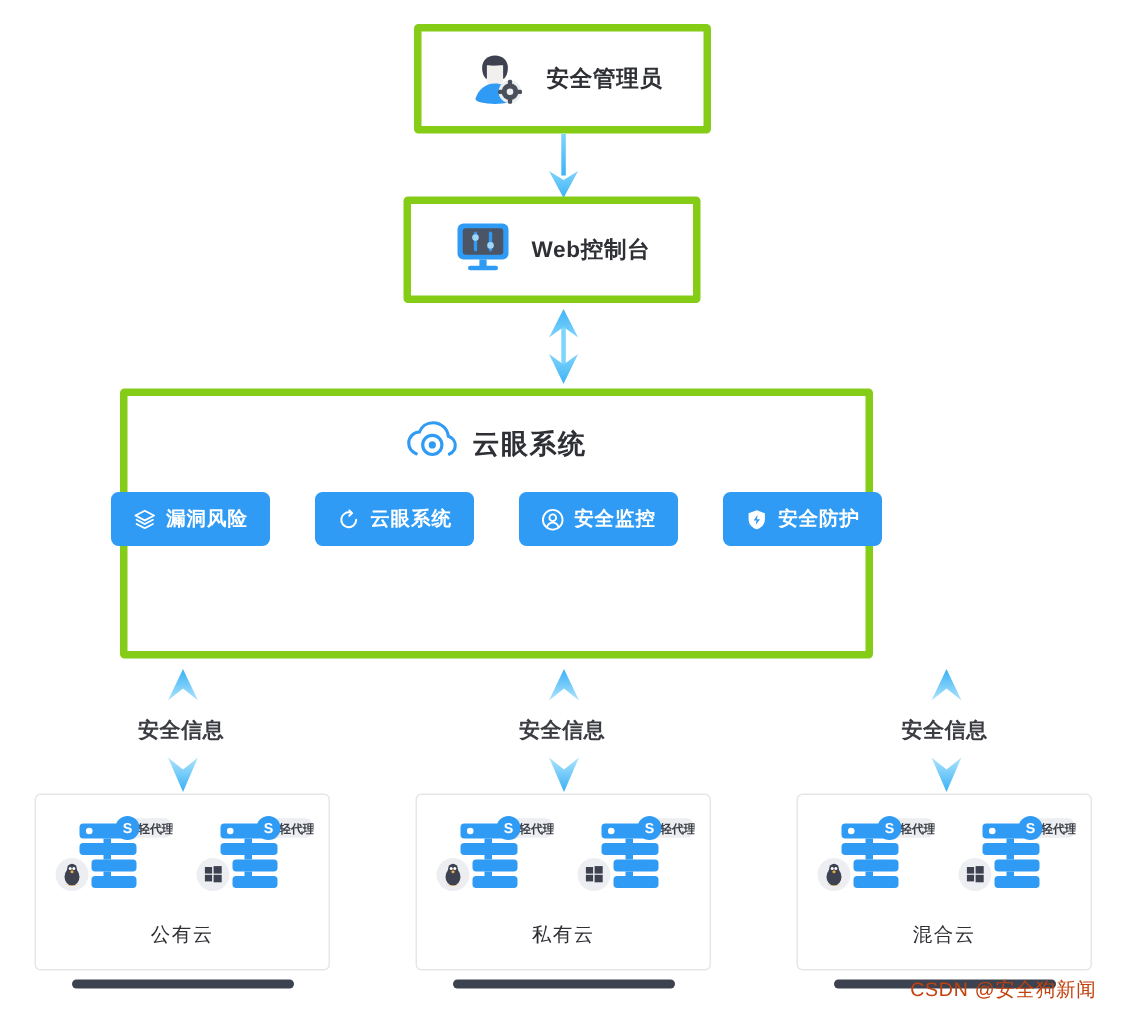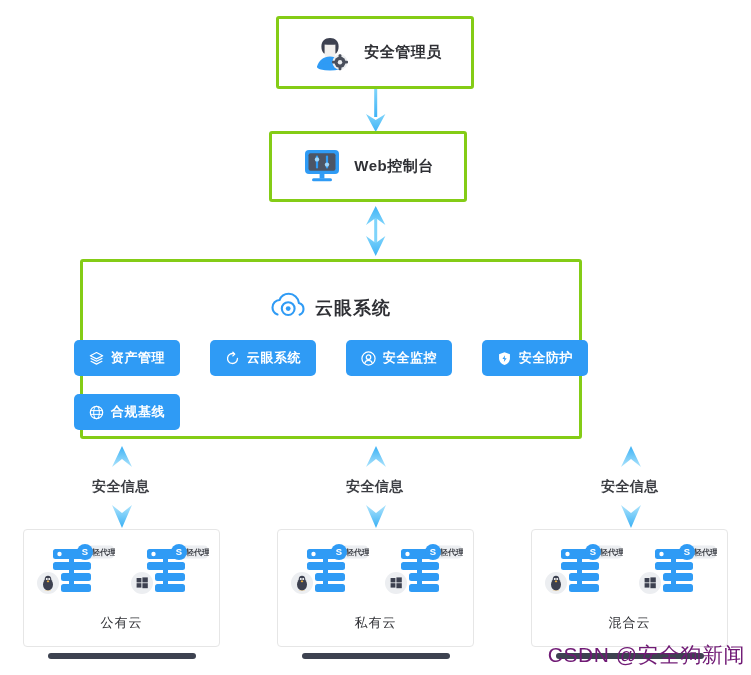--- a/index.html
+++ b/index.html
@@ -8,41 +8,41 @@
     background: #ffffff;
     font-family: "Liberation Sans", "DejaVu Sans", sans-serif;
     overflow: hidden;
   }
   .canvas { position: relative; width: 751px; height: 675px; }
 
   
   .card {
     position: absolute;
     background: #fff;
-    border: 3px solid #84cc16;
+    border: 5px solid #84cc16;
     border-radius: 3px;
   }
 
   
   #admin-box {
     left: 276px; top: 16px; width: 198px; height: 73px;
     display: flex; align-items: center; justify-content: center; gap: 12px;
   }
   #console-box {
     left: 269px; top: 131px; width: 198px; height: 71px;
     display: flex; align-items: center; justify-content: center; gap: 12px;
   }
   .node-label {
     font-size: 15px; color: #2f3035; font-weight: 700; letter-spacing: .5px;
   }
 
   
   #system-panel {
     left: 80px; top: 259px; width: 502px; height: 180px;
-    padding-top: 26px;
+    padding-top: 12px;
   }
   .panel-head {
     display: flex; align-items: center; justify-content: center; gap: 10px;
     height: 40px;
   }
   .panel-title { font-size: 18px; font-weight: 700; color: #2f3035; letter-spacing: 1px; }
   .feature-grid {
     margin-top: 12px;
     display: grid;
     grid-template-columns: repeat(4, 106px);
@@ -91,22 +91,22 @@
   .cloud-base {
     position: absolute;
     height: 6px;
     border-radius: 3px;
     background: #3d4250;
     top: 653px;
   }
 
   
   #watermark {
-    position: absolute; right: 6px; bottom: 6px;
-    font-size: 21px; color: #701a75;
+    position: absolute; right: 20px; bottom: 6px;
+    font-size: 13px; color: #c2410c;
     letter-spacing: .5px;
     white-space: nowrap;
     pointer-events: none;
   }
 </style>
 </head>
 <body>
 
 <div class="canvas">
 
@@ -192,21 +192,21 @@
     <div class="feature-grid">
 
       <div class="feature-btn">
         <span>
           <svg width="15" height="15" viewBox="0 0 16 16">
             <path d="M8 1.6 14.6 5 8 8.4 1.4 5z" fill="none" stroke="#fff" stroke-width="1.3" stroke-linejoin="round"></path>
             <path d="M2.2 8 8 11 13.8 8" fill="none" stroke="#fff" stroke-width="1.3" stroke-linecap="round" stroke-linejoin="round"></path>
             <path d="M2.2 11 8 14 13.8 11" fill="none" stroke="#fff" stroke-width="1.3" stroke-linecap="round" stroke-linejoin="round"></path>
           </svg>
         </span>
-        <span>资产管理</span>
+        <span>漏洞风险</span>
       </div>
 
 
       <div class="feature-btn">
         <span>
           <svg width="15" height="15" viewBox="0 0 16 16">
             <path d="M13.3 8A5.3 5.3 0 1 1 9.4 2.9" fill="none" stroke="#fff" stroke-width="1.4" stroke-linecap="round"></path>
             <path d="M8.4 1.3 10.4 3.3 8.4 5.2" fill="none" stroke="#fff" stroke-width="1.4" stroke-linecap="round" stroke-linejoin="round"></path>
           </svg>
         </span>
@@ -228,31 +228,20 @@
       <div class="feature-btn">
         <span>
           <svg width="15" height="15" viewBox="0 0 16 16">
             <path d="M8 1.2 13.8 3.4v4.3c0 3.4-2.3 6.2-5.8 7.1C4.5 13.9 2.2 11.1 2.2 7.7V3.4z" fill="#fff"></path>
             <path d="M8.6 4.4 5.8 8.5h2L7.3 11.8 10.3 7.6H8.2z" fill="#2f9bf5"></path>
           </svg>
         </span>
         <span>安全防护</span>
       </div>
 
-      <div class="feature-btn">
-        <span>
-          <svg width="15" height="15" viewBox="0 0 16 16">
-            <circle cx="8" cy="8" r="6.6" fill="none" stroke="#fff" stroke-width="1.3"></circle>
-            <ellipse cx="8" cy="8" rx="3" ry="6.6" fill="none" stroke="#fff" stroke-width="1.1"></ellipse>
-            <line x1="1.6" y1="6" x2="14.4" y2="6" stroke="#fff" stroke-width="1.1"></line>
-            <line x1="1.6" y1="10" x2="14.4" y2="10" stroke="#fff" stroke-width="1.1"></line>
-          </svg>
-        </span>
-        <span>合规基线</span>
-      </div>
 
 
     </div>
   </div>
 
   <svg class="conn" style="left:105px; top:443px;" width="34" height="88">
     <defs>
       <linearGradient id="cu1" x1="0" y1="1" x2="0" y2="0">
         <stop offset="0%" stop-color="#aee4fc"></stop>
           <stop offset="100%" stop-color="#38b0f5"></stop>

